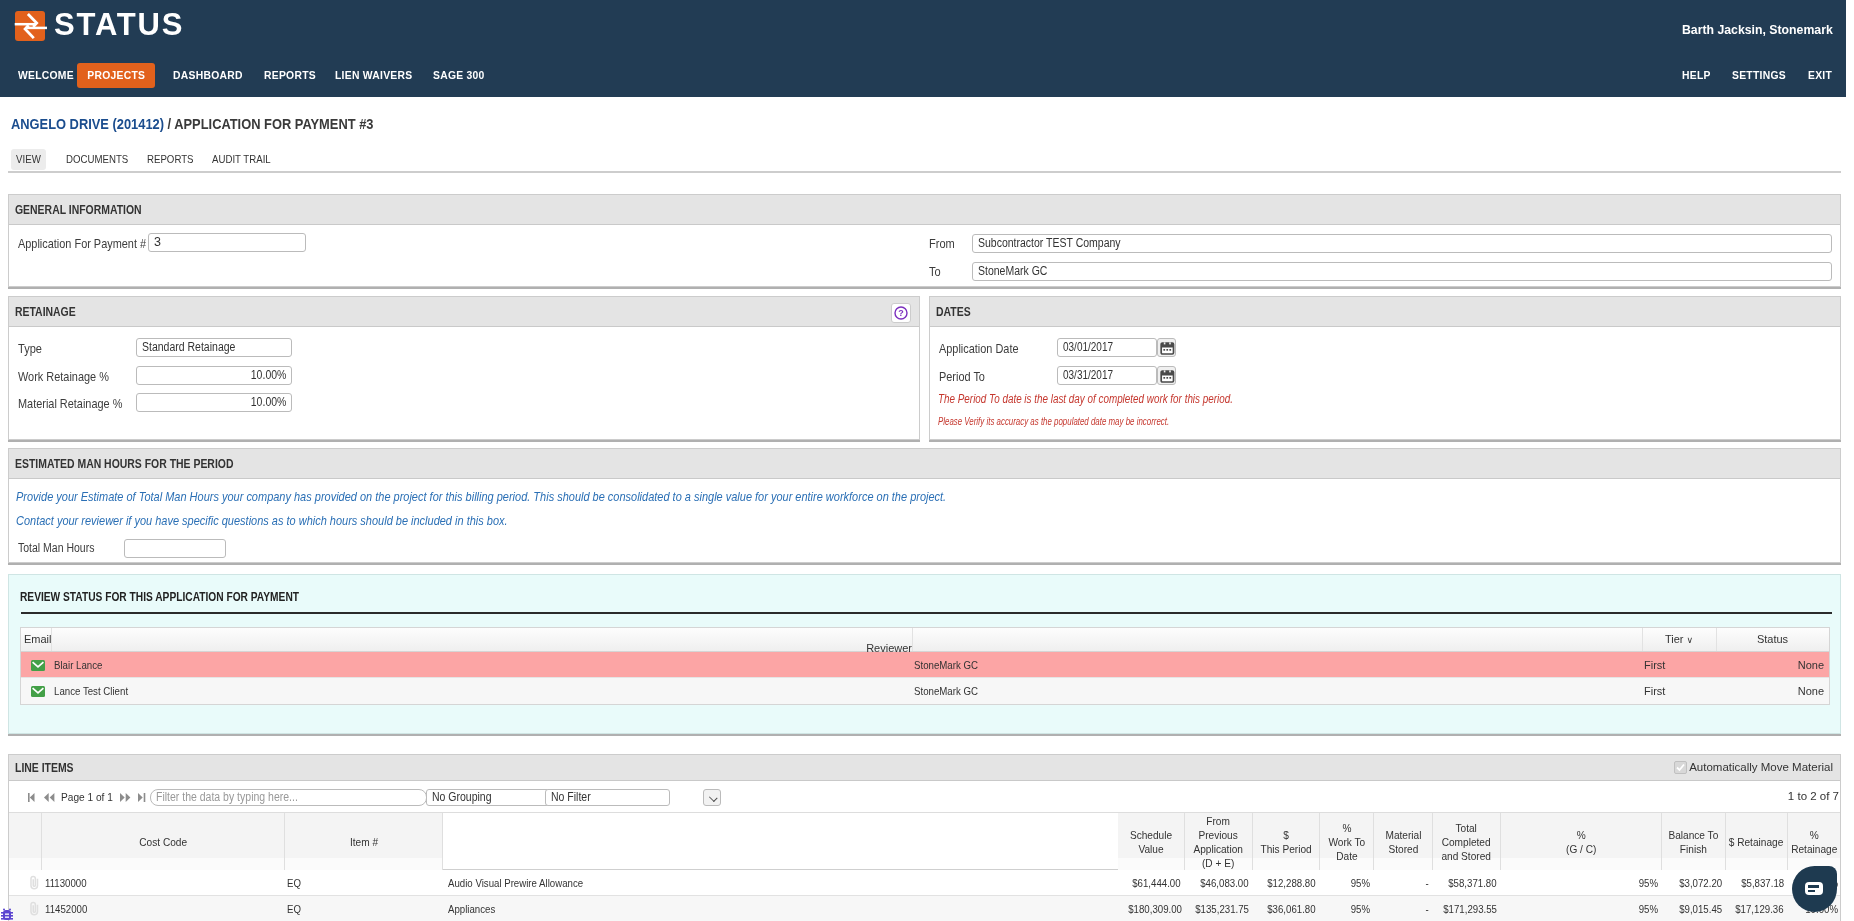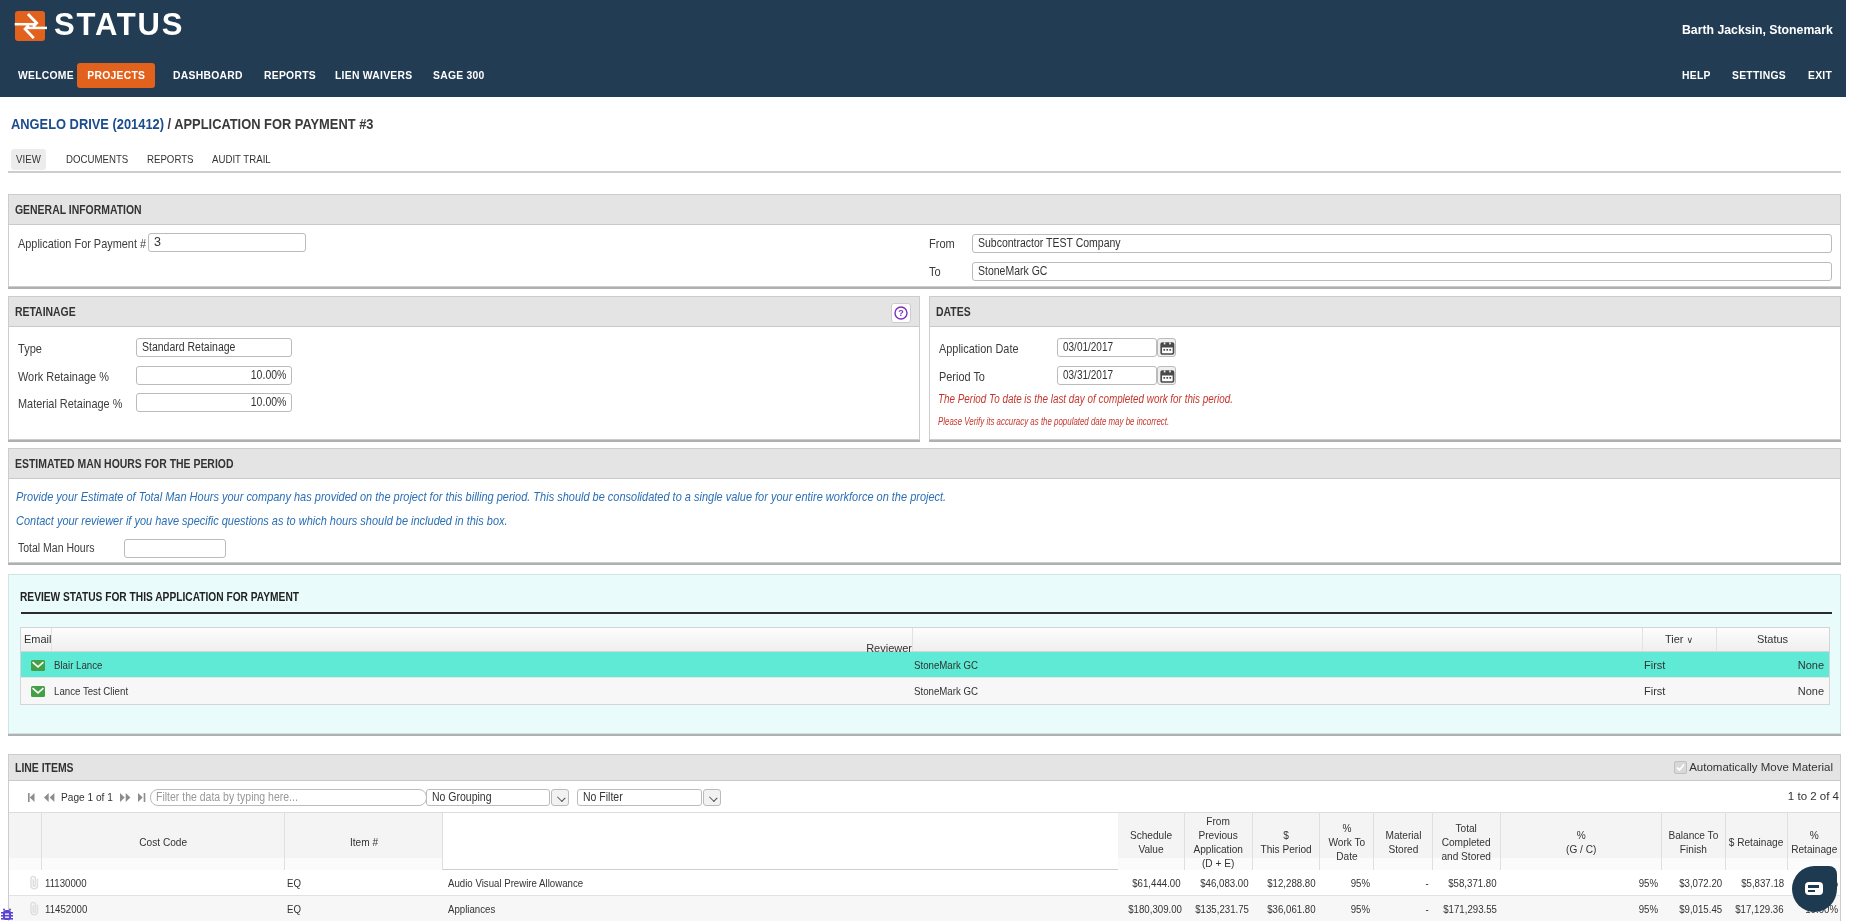--- a/index.html
+++ b/index.html
@@ -145,21 +145,21 @@
   <div class="phead"><span>ESTIMATED MAN HOURS FOR THE PERIOD</span></div>
   <div style="position:absolute; left:7px; top:40px; font-size:13px; font-style:italic; color:#2A6FB5;"><span class="sx" style="transform:scaleX(0.845);">Provide your Estimate of Total Man Hours your company has provided on the project for this billing period. This should be consolidated to a single value for your entire workforce on the project.</span></div>
   <div style="position:absolute; left:7px; top:64px; font-size:13px; font-style:italic; color:#2A6FB5;"><span class="sx" style="transform:scaleX(0.845);">Contact your reviewer if you have specific questions as to which hours should be included in this box.</span></div>
   <label class="fl" style="left:9px; top:92px; font-size:12.5px;"><span class="sx">Total Man Hours</span></label>
   <div class="inp" style="left:115px; top:90px; width:102px;"></div>
 </div>
 
 <div class="panel" style="left:8px; top:574px; width:1833px; height:160px; background:#E9FBFA; border-color:#CFE5E4;">
   <div style="position:absolute; left:11px; top:15px; font-size:12px; font-weight:bold; color:#222;"><span class="sx" style="transform:scaleX(0.85);">REVIEW STATUS FOR THIS APPLICATION FOR PAYMENT</span></div>
   <div style="position:absolute; left:12px; top:37px; width:1811px; border-bottom:2px solid #2B2B2B;"></div>
-  <div id="rtable" style="position:absolute; left:11px; top:52px; width:1810px; background:#5eead4; border:1px solid #D5D5D5;">
+  <div id="rtable" style="position:absolute; left:11px; top:52px; width:1810px; background:#fca5a5; border:1px solid #D5D5D5;">
     <div id="rhead" style="height:24px; background:linear-gradient(#FDFDFD,#EFEFEF); border-bottom:1px solid #D5D5D5; position:relative; font-size:11px; color:#333;">
       <div style="position:absolute; left:3px; top:5px;">Email</div>
       <div style="position:absolute; left:30px; top:0; bottom:0; border-left:1px solid #E2E2E2;"></div>
       <div style="position:absolute; left:30px; width:861px; top:14px; text-align:right;">Reviewer</div>
       <div style="position:absolute; left:891px; top:0; bottom:0; border-left:1px solid #E2E2E2;"></div>
       <div style="position:absolute; left:1621px; top:0; bottom:0; border-left:1px solid #E2E2E2;"></div>
       <div style="position:absolute; left:1621px; width:74px; top:5px; text-align:center;">Tier <span style="font-size:9px;">∨</span></div>
       <div style="position:absolute; left:1695px; top:0; bottom:0; border-left:1px solid #E2E2E2;"></div>
       <div style="position:absolute; left:1695px; width:113px; top:5px; text-align:center;">Status</div>
     </div>
@@ -212,23 +212,23 @@
     </svg>
     <svg width="8" height="10" viewBox="0 0 8 10" style="position:absolute; left:129.4px; top:12px;">
       <g fill="#8C8C8C">
           <path d="M0 0 L4.7 4.5 L0 9 Z"></path>
           <rect x="5.7" y="0" width="1.6" height="9"></rect>
         </g>
     </svg>
     <div class="inp" style="left:141px; top:8px; width:277px; height:17px; line-height:15px; color:#999;border-radius:8px;"><span class="sx">Filter the data by typing here...</span></div>
     <div class="inp" style="left:417px; top:8px; width:124px; height:17px; line-height:15px;"><span class="sx">No Grouping</span></div>
     <div class="selbtn" style="left:542px; top:8px;"></div>
-    <div class="inp" style="left:568px; top:8px; width:125px; height:17px; line-height:15px;"><span class="sx">No Filter</span></div>
+    <div class="inp" style="left:536px; top:8px; width:125px; height:17px; line-height:15px;"><span class="sx">No Filter</span></div>
     <div class="selbtn" style="left:694px; top:8px;"></div>
-    <span style="position:absolute; right:1px; top:9px; font-size:11.5px; color:#333;">1 to 2 of 4</span>
+    <span style="position:absolute; right:1px; top:9px; font-size:11.5px; color:#333;">1 to 2 of 7</span>
   </div>
   <div id="litable" style="position:absolute; left:0; top:58px; width:1831px;">
     <div style="position:relative; height:57px; border-bottom:1px solid #CFCFCF;">
       <div class="lih" style="left:0; width:33px;"></div>
       <div class="lih" style="left:33px; width:243px;">
           <span>Cost Code</span>
         </div>
       <div class="lih" style="left:276px; width:158px;">
           <span>Item #</span>
         </div>

